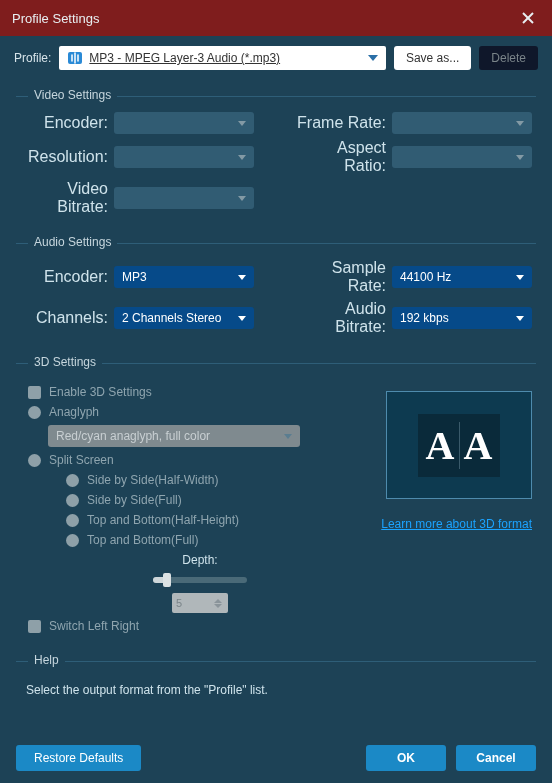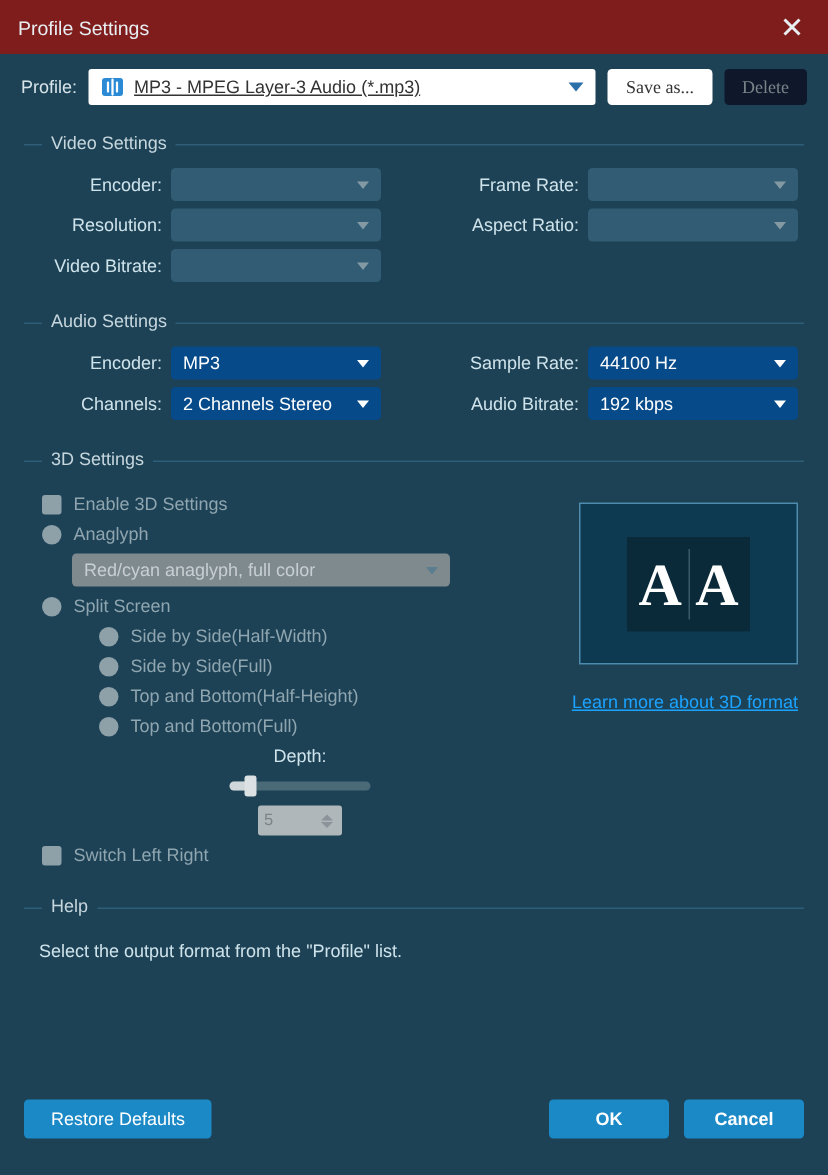--- a/index.html
+++ b/index.html
@@ -9,35 +9,35 @@
 .titlebar .title { flex: 1; }
 .close-x { width: 24px; height: 24px; display: flex; align-items: center; justify-content: center; cursor: pointer; color: #e8eef1; }
 .close-x svg { width: 12px; height: 12px; stroke: currentColor; stroke-width: 2; }
 
 .toolbar { display: flex; align-items: center; padding: 10px 14px 8px; gap: 8px; }
 .profile-label { color: #d7e4ea; font-size: 12px; }
 .profile-select { flex: 1; height: 24px; background: #fff; border-radius: 2px; display: flex; align-items: center; padding: 0 8px; color: #333; position: relative; text-decoration: underline; }
 .profile-select .icon { width: 16px; height: 16px; margin-right: 6px; display: inline-flex; align-items: center; justify-content: center; }
 .profile-select .txt { flex: 1; font-size: 12px; }
 .chev-down { width: 0; height: 0; border-left: 5px solid transparent; border-right: 5px solid transparent; border-top: 6px solid #2a6fa7; }
-.btn { height: 24px; padding: 0 12px; border-radius: 3px; font-size: 12px; display: inline-flex; align-items: center; justify-content: center; cursor: pointer; font-family: Liberation Serif, serif; }
+.btn { height: 24px; padding: 0 12px; border-radius: 3px; font-size: 12px; display: inline-flex; align-items: center; justify-content: center; cursor: pointer; }
 .btn-white { background: #fff; color: #333; }
 .btn-disabled { background: #0f172a; color: #7a8489; cursor: default; }
 
 .content { padding: 0 16px; }
 
 .fieldset { position: relative; margin-top: 12px; padding-top: 10px; }
 .fieldset-title { position: absolute; top: -2px; left: 12px; background: #1d4256; padding: 0 6px; color: #c6d6dd; font-size: 12px; }
 .fieldset-line { position: absolute; top: 6px; left: 0; right: 0; height: 1px; background: #3f7a9a; opacity: 0.5; }
 .fieldset-body { padding: 12px 4px 4px 4px; }
 
 .row { display: flex; margin-bottom: 5px; }
 .pair { flex: 1; display: flex; align-items: center; }
 .pair.right { justify-content: flex-end; }
-.pair .lbl { width: 96px; text-align: right; padding-right: 6px; color: #cfe3eb; font-size: 12px; }
+.pair .lbl { width: 96px; text-align: right; padding-right: 6px; color: #cfe3eb; font-size: 16px; }
 .pair .lbl.left { width: 94px; }
 .dd { width: 140px; height: 22px; border-radius: 3px; display: flex; align-items: center; padding: 0 8px; position: relative; font-size: 12px; }
 .dd .val { flex: 1; overflow: hidden; text-overflow: ellipsis; white-space: nowrap; }
 .dd .chev { width: 0; height: 0; border-left: 4px solid transparent; border-right: 4px solid transparent; }
 .dd.enabled { background: #064a89; color: #fff; }
 .dd.enabled .chev { border-top: 5px solid #fff; }
 .dd.disabled { background: #315c73; color: #839aa5; }
 .dd.disabled .chev { border-top: 5px solid #839aa5; }
 .dd.disabled-white { background: #7f8a8f; color: #c8cfd2; width: 252px; }
 
@@ -64,21 +64,21 @@
 .depth-spin { width: 56px; height: 20px; background: #b0b7ba; border-radius: 2px; display: flex; align-items: center; padding: 0 4px; color: #7a8489; font-size: 11px; position: relative; }
 .depth-spin .spin-btns { position: absolute; right: 2px; top: 1px; bottom: 1px; width: 12px; display: flex; flex-direction: column; justify-content: center; gap: 1px; }
 .depth-spin .spin-btns div { width: 0; height: 0; border-left: 4px solid transparent; border-right: 4px solid transparent; }
 .depth-spin .spin-btns .up { border-bottom: 4px solid #8a949a; }
 .depth-spin .spin-btns .dn { border-top: 4px solid #8a949a; }
 
 .link { color: #1ba3ff; text-decoration: underline; font-size: 12px; cursor: pointer; margin-top: 18px; }
 
 .help-text { color: #cfe3eb; padding: 6px 6px 36px; }
 
-.footer { position: absolute; bottom: 24px; left: 0; right: 0; padding: 0 16px; display: flex; align-items: center; }
+.footer { position: absolute; bottom: 12px; left: 0; right: 0; padding: 0 16px; display: flex; align-items: center; }
 .footer .spacer { flex: 1; }
 .btn-blue { background: #1b89c6; color: #fff; height: 26px; padding: 0 18px; border-radius: 3px; font-size: 12px; cursor: pointer; display: inline-flex; align-items: center; justify-content: center; }
 .btn-blue.wide { min-width: 80px; font-weight: bold; }
 .footer .btn-blue + .btn-blue { margin-left: 10px; }
 </style>
 </head>
 <body>
 
 <div class="titlebar">
   <span class="title">Profile Settings</span>

